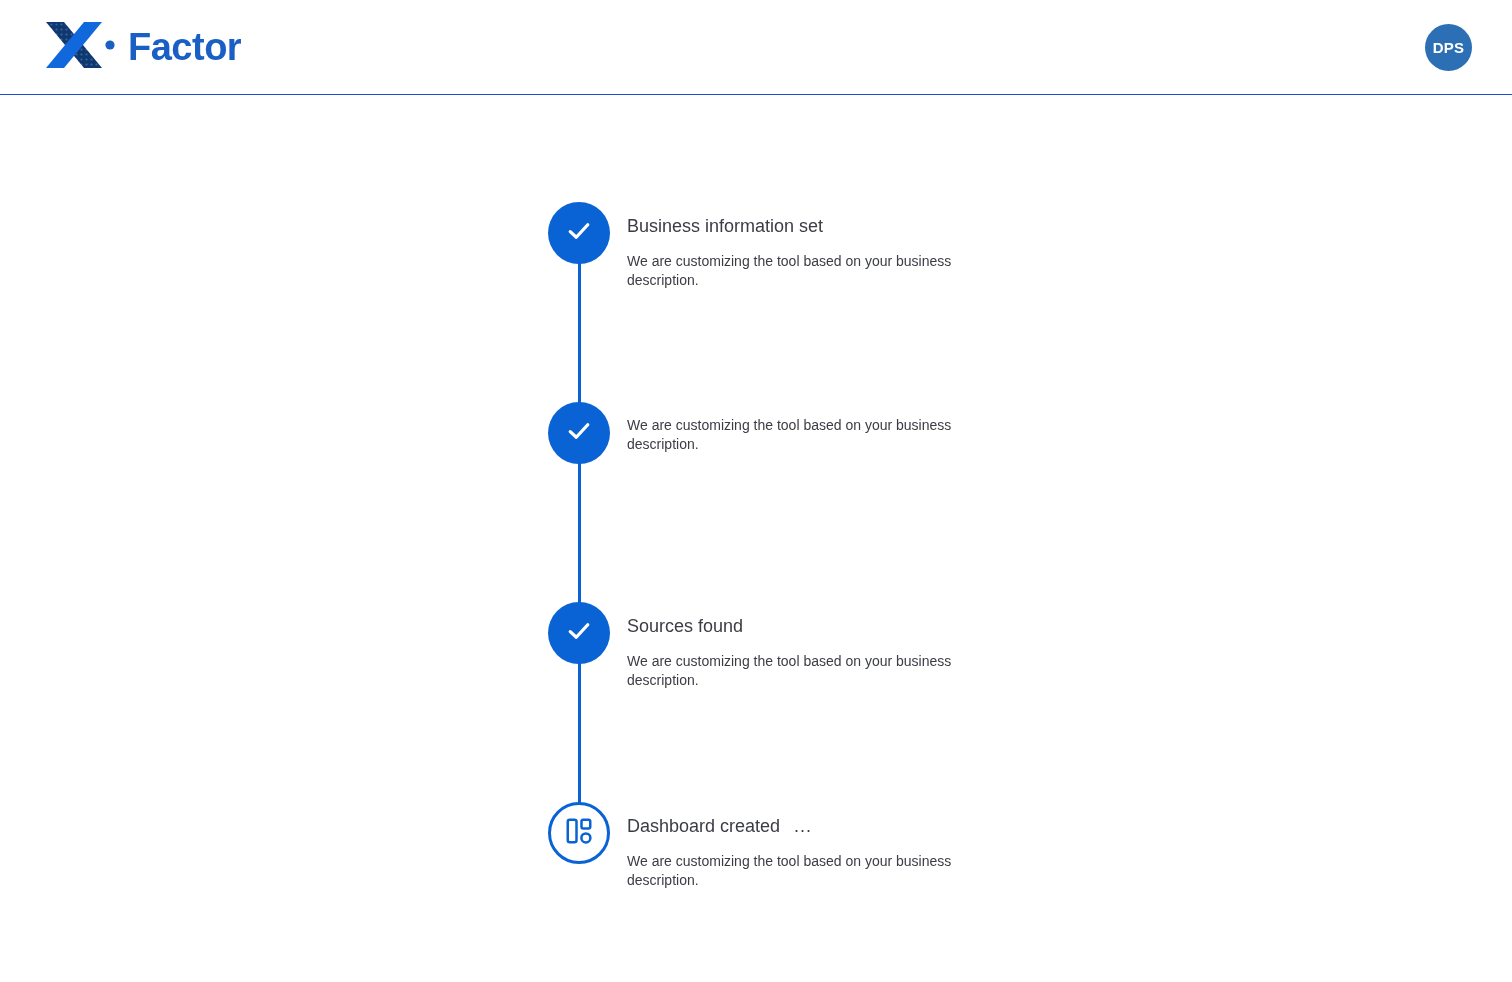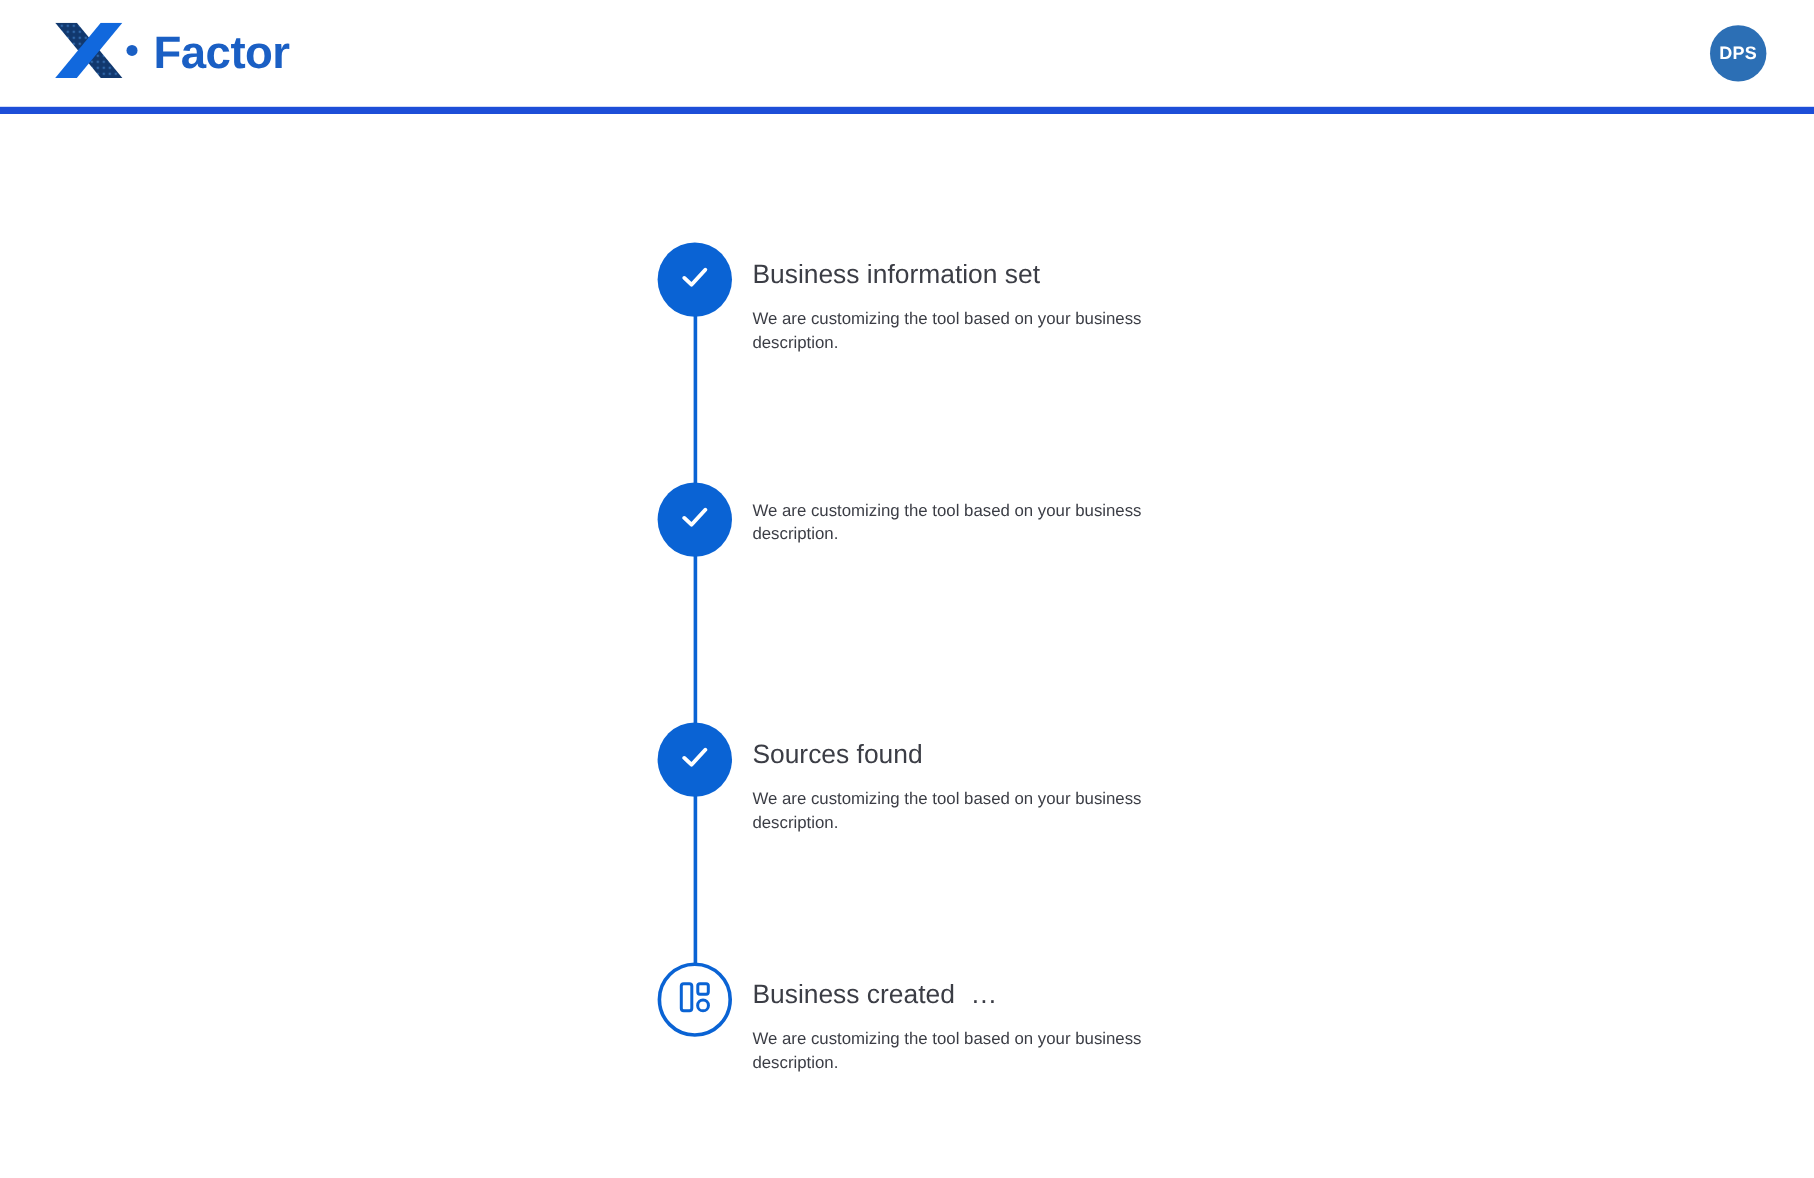--- a/index.html
+++ b/index.html
@@ -13,21 +13,21 @@
     font-family: "Liberation Sans", "DejaVu Sans", sans-serif;
     overflow: hidden;
   }
 
   
   .app-header {
     position: relative;
     height: 95px;
     width: 100%;
     background: #ffffff;
-    border-bottom: 6px solid #1d4ed8;
+    border-bottom: 1px solid #1d4ed8;
     display: flex;
     align-items: center;
     justify-content: space-between;
     padding: 0 40px 0 44px;
   }
 
   .brand {
     display: flex;
     align-items: center;
     gap: 0px;
@@ -109,21 +109,21 @@
     background: #ffffff;
     border: 3px solid #0a63d4;
   }
 
   .step-body {
     padding-left: 17px;
     padding-top: 14px;
   }
 
   .step-title {
-    font-size: 22px;
+    font-size: 18px;
     color: #3b3d45;
     line-height: 1.2;
     margin: 0 0 14px 0;
     font-weight: normal;
     display: flex;
     align-items: center;
   }
   .step-title-ellipsis {
     margin-left: 14px;
     color: #3b3d45;
@@ -221,21 +221,21 @@
         <span>
           <svg width="30" height="30" viewBox="0 0 24 24" fill="none" xmlns="http://www.w3.org/2000/svg">
             <rect x="3" y="3" width="7" height="18" rx="1.6" stroke="#0a63d4" stroke-width="2"></rect>
             <rect x="14" y="3" width="7" height="7" rx="1.4" stroke="#0a63d4" stroke-width="2"></rect>
             <circle cx="17.5" cy="17.5" r="3.6" stroke="#0a63d4" stroke-width="2"></circle>
           </svg>
         </span>
       </div>
       <div class="step-body">
         <h3 class="step-title">
-          <span>Business created</span>
+          <span>Dashboard created</span>
           <span class="step-title-ellipsis">...</span>
         </h3>
         <p class="step-desc">We are customizing the tool based on your business description.</p>
       </div>
     </div>
 
   </section>
 </main>
 
 </body></html>

